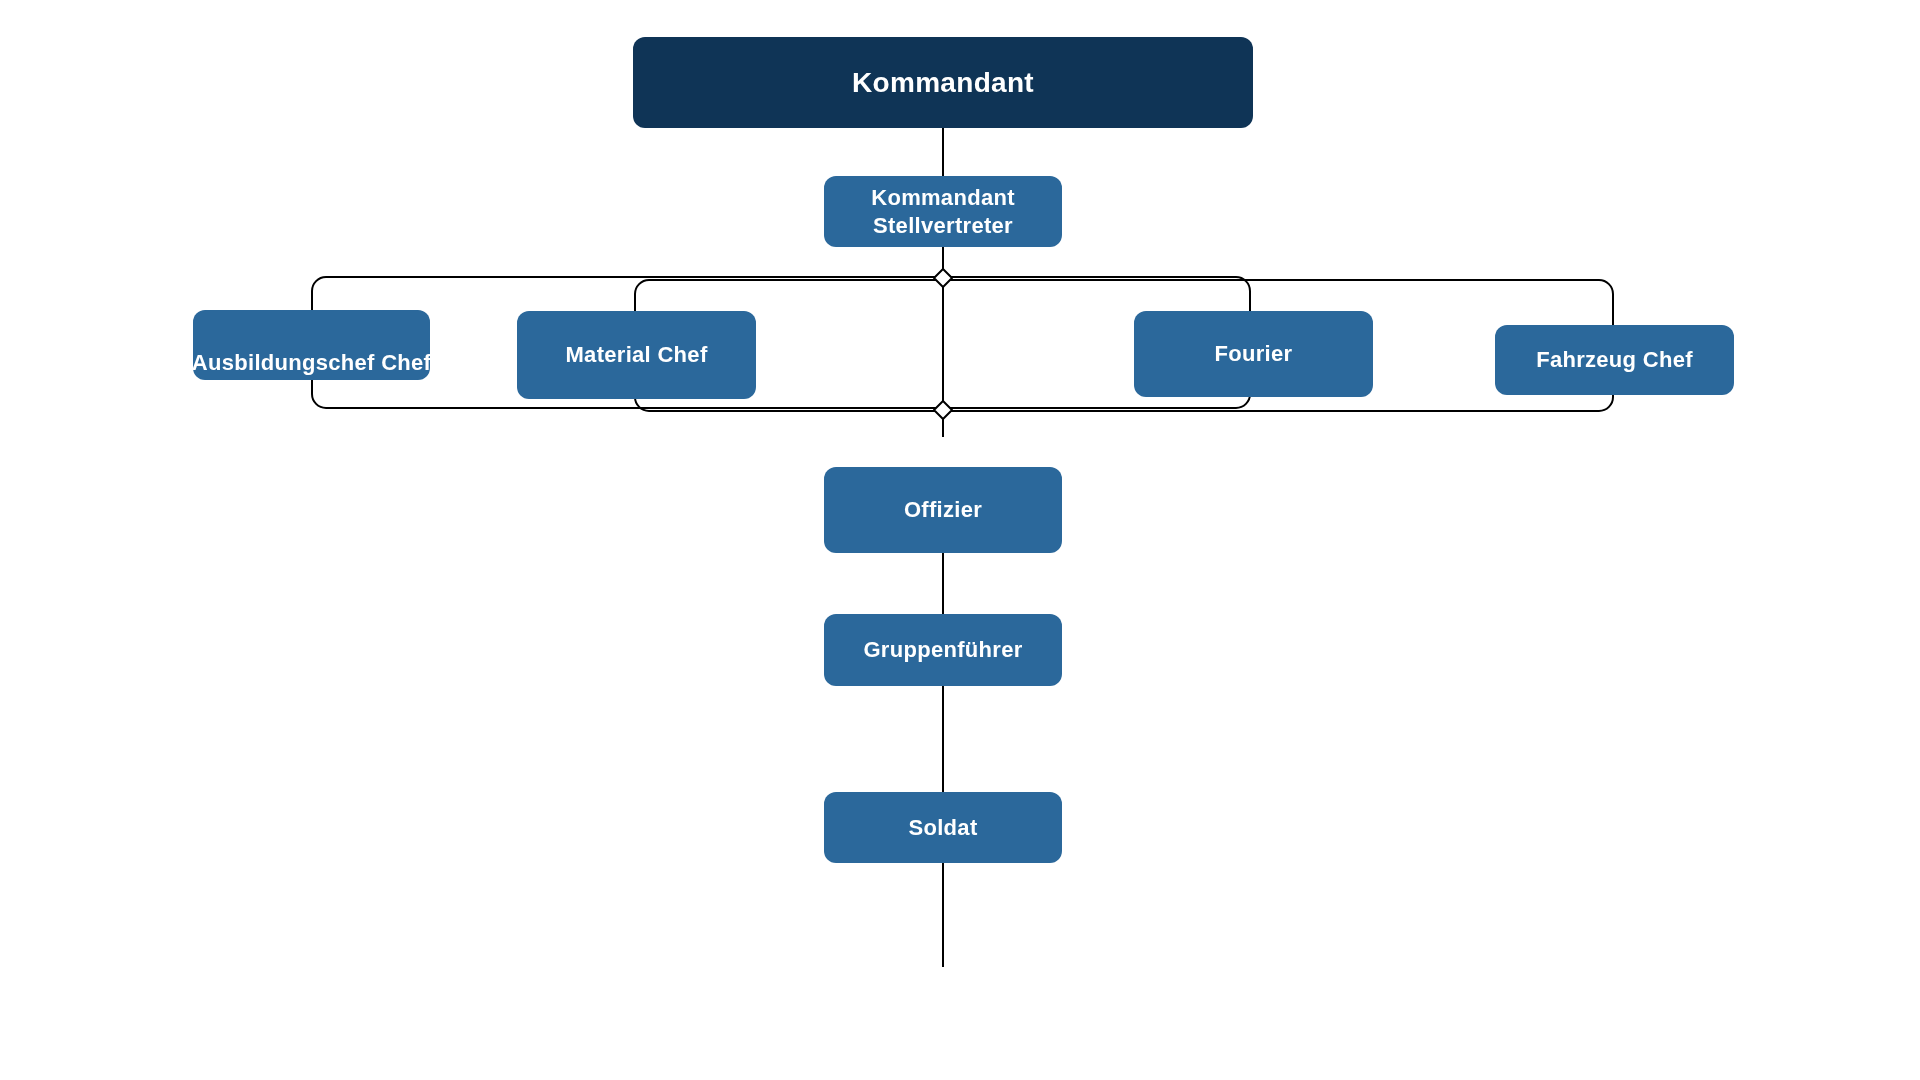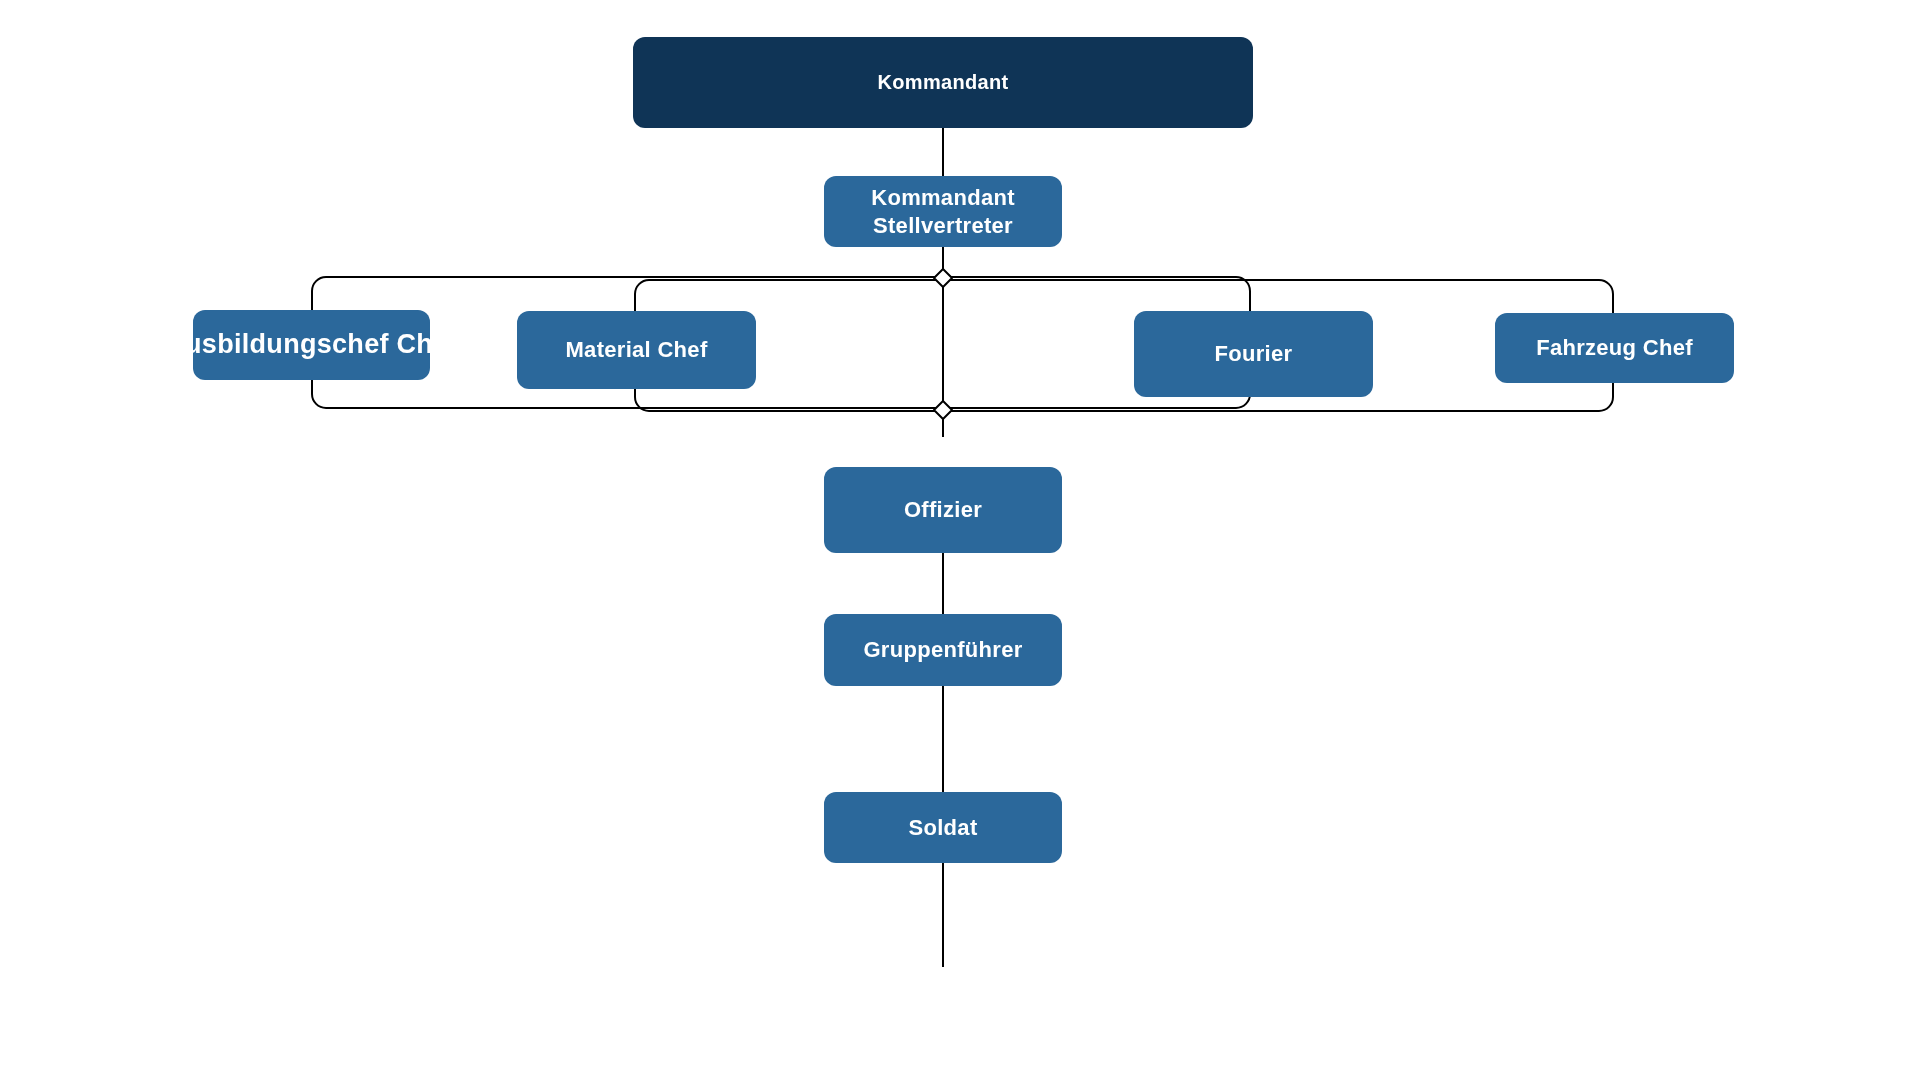--- a/index.html
+++ b/index.html
@@ -28,26 +28,26 @@
     color: #ffffff;
     font-weight: 700;
     font-size: 22px;
     letter-spacing: 0.3px;
     line-height: 1.25;
     box-sizing: border-box;
     padding: 4px 6px;
   }
   .node span { white-space: nowrap; }
   .node.wrap span { white-space: normal; display: block; width: 180px; }
-  #n-kommandant      { left: 633px;  top: 37px;  width: 620px; height: 91px; font-size: 20px; }
+  #n-kommandant      { left: 633px;  top: 37px;  width: 620px; height: 91px; font-size: 28px; }
   #n-stellvertreter  { left: 824px;  top: 176px; width: 238px; height: 71px; }
-  #n-ausbildungschef { left: 193px;  top: 310px; width: 237px; height: 70px; font-size: 27px; }
-  #n-material        { left: 517px;  top: 311px; width: 239px; height: 78px; justify-content: center; }
+  #n-ausbildungschef { left: 193px;  top: 310px; width: 237px; height: 70px; font-size: 22px; align-items: flex-end; }
+  #n-material        { left: 517px;  top: 311px; width: 239px; height: 88px; justify-content: center; }
   #n-fourier         { left: 1134px; top: 311px; width: 239px; height: 86px; }
-  #n-fahrzeug        { left: 1495px; top: 313px; width: 239px; height: 70px; }
+  #n-fahrzeug        { left: 1495px; top: 325px; width: 239px; height: 70px; }
   #n-offizier        { left: 824px;  top: 437px; width: 238px; height: 86px; margin-top: 30px; }
   #n-gruppenfuehrer  { left: 824px;  top: 614px; width: 238px; height: 72px; }
   #n-soldat          { left: 824px;  top: 792px; width: 238px; height: 71px; }
   #n-rekrut          { left: 824px;  top: 967px; width: 238px; height: 74px; }
 </style>
 </head>
 <body>
 
 <div class="canvas" style="background: rgb(255, 255, 255);">
 

